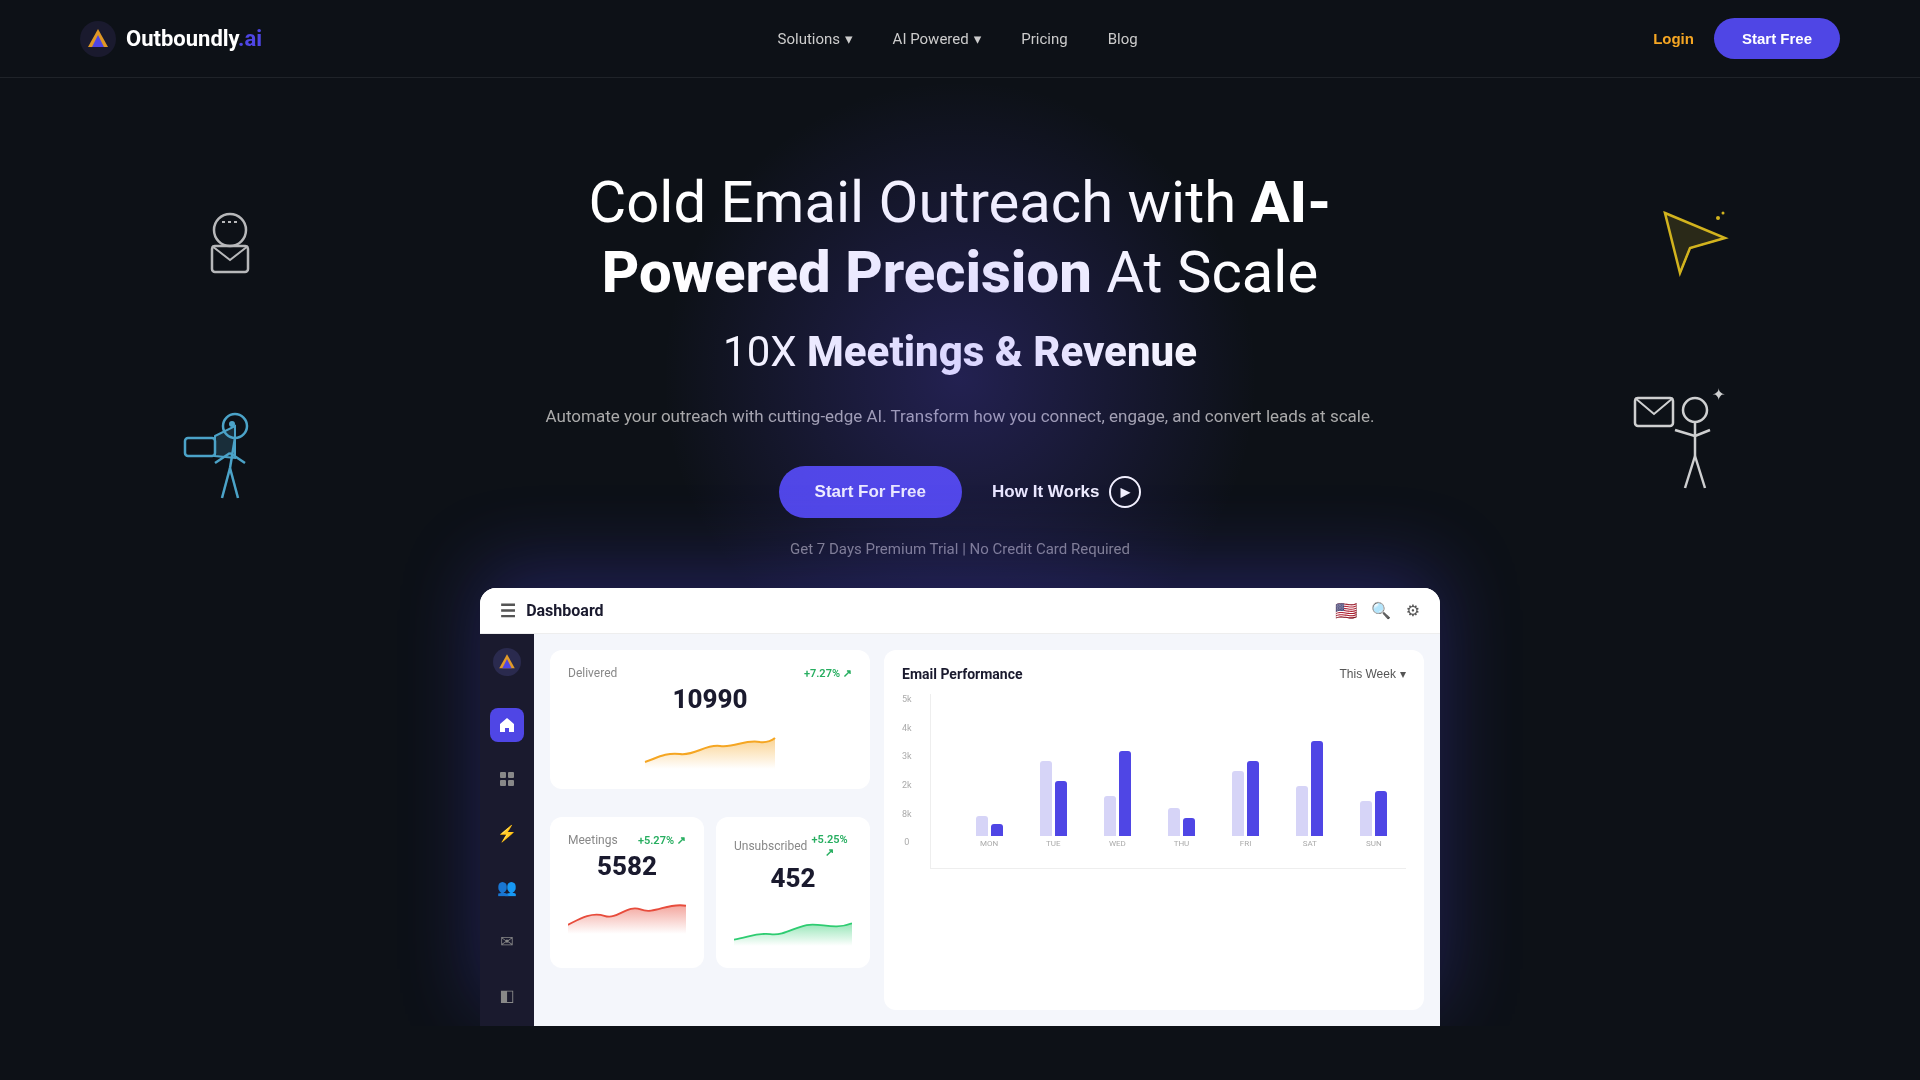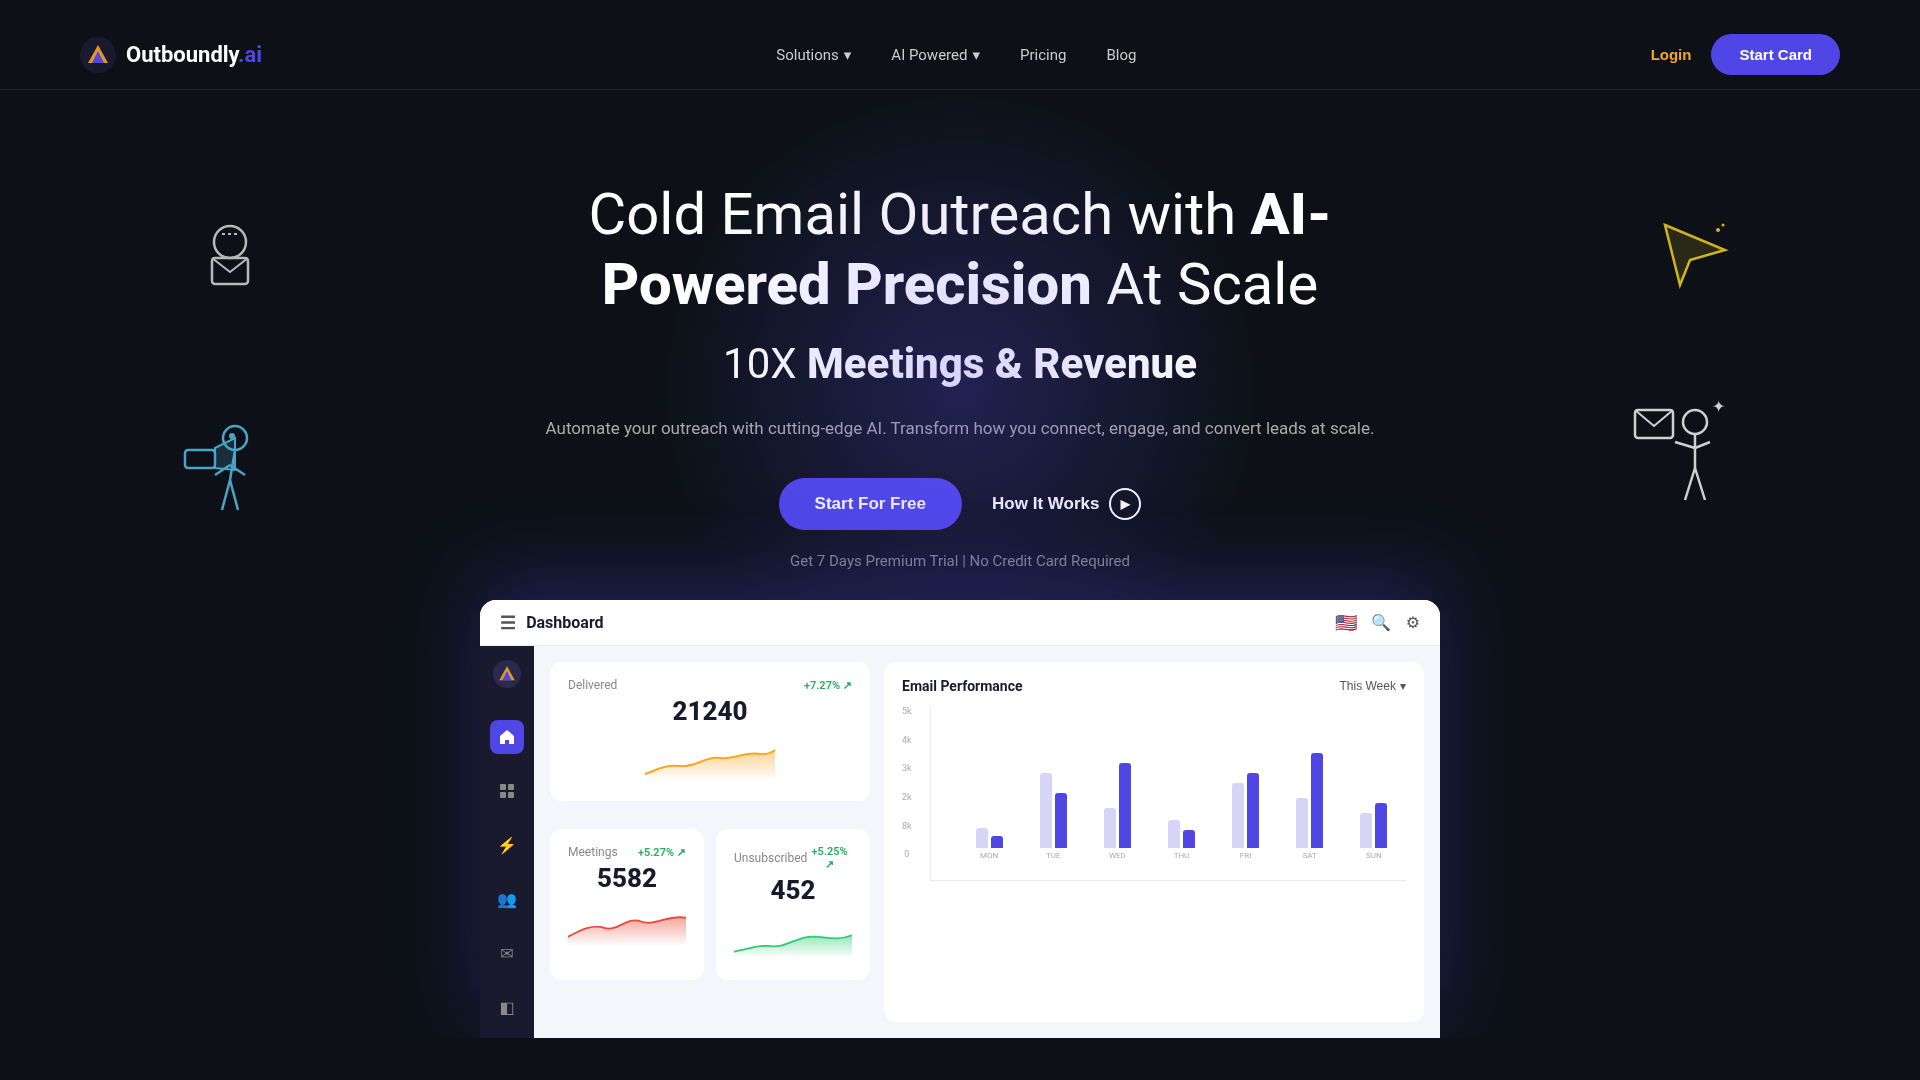--- a/index.html
+++ b/index.html
@@ -11,24 +11,23 @@
       min-height: 1080px;
       overflow-x: hidden;
     }
 
     
     .navbar {
       display: flex;
       align-items: center;
       justify-content: space-between;
       padding: 0 80px;
-      height: 70px;
+      height: 78px;
       background: #0d1117;
       border-bottom: 1px solid rgba(255,255,255,0.08);
-      margin-top: 20px;
     }
     .nav-logo {
       display: flex;
       align-items: center;
       gap: 10px;
       font-size: 22px;
       font-weight: 700;
       color: #fff;
     }
     .logo-icon {
@@ -356,21 +355,21 @@
     <li>
       <a href="#">Pricing</a>
     </li>
     <li>
       <a href="#">Blog</a>
     </li>
   </ul>
 
   <div class="nav-right">
     <button class="btn-login">Login</button>
-    <button class="btn-start-free">Start Card</button>
+    <button class="btn-start-free">Start Free</button>
   </div>
 </nav>
 
 <section class="hero">
 
   <div class="deco-email-left">
     <svg width="70" height="70" viewBox="0 0 70 70" fill="none">
       <circle cx="30" cy="22" r="16" stroke="white" stroke-width="2.5" fill="none"></circle>
       <line x1="22" y1="14" x2="38" y2="14" stroke="white" stroke-width="2" stroke-dasharray="3"></line>
       <rect x="12" y="38" width="36" height="26" rx="3" stroke="white" stroke-width="2.5" fill="none"></rect>
@@ -487,21 +486,21 @@
 
         <div class="stats-col">
 
           <div class="stats-row">
 
             <div class="stat-card">
               <div class="stat-label">
                 <span>Delivered</span>
                 <span class="stat-change">+7.27% ↗</span>
               </div>
-              <div class="stat-value">21240</div>
+              <div class="stat-value">10990</div>
               <svg class="sparkline" viewBox="0 0 130 45">
                 <defs>
                   <linearGradient id="og" x1="0" y1="0" x2="0" y2="1">
                     <stop offset="0%" stop-color="#f5a623" stop-opacity="0.5"></stop>
                     <stop offset="100%" stop-color="#f5a623" stop-opacity="0"></stop>
                   </linearGradient>
                 </defs>
                 <path d="M0,38 C10,35 20,28 35,30 C50,32 60,20 75,22 C90,24 100,15 115,18 C122,19 128,16 130,14" stroke="#f5a623" stroke-width="2" fill="none"></path>
                 <path d="M0,38 C10,35 20,28 35,30 C50,32 60,20 75,22 C90,24 100,15 115,18 C122,19 128,16 130,14 L130,45 L0,45 Z" fill="url(#og)"></path>
               </svg>

